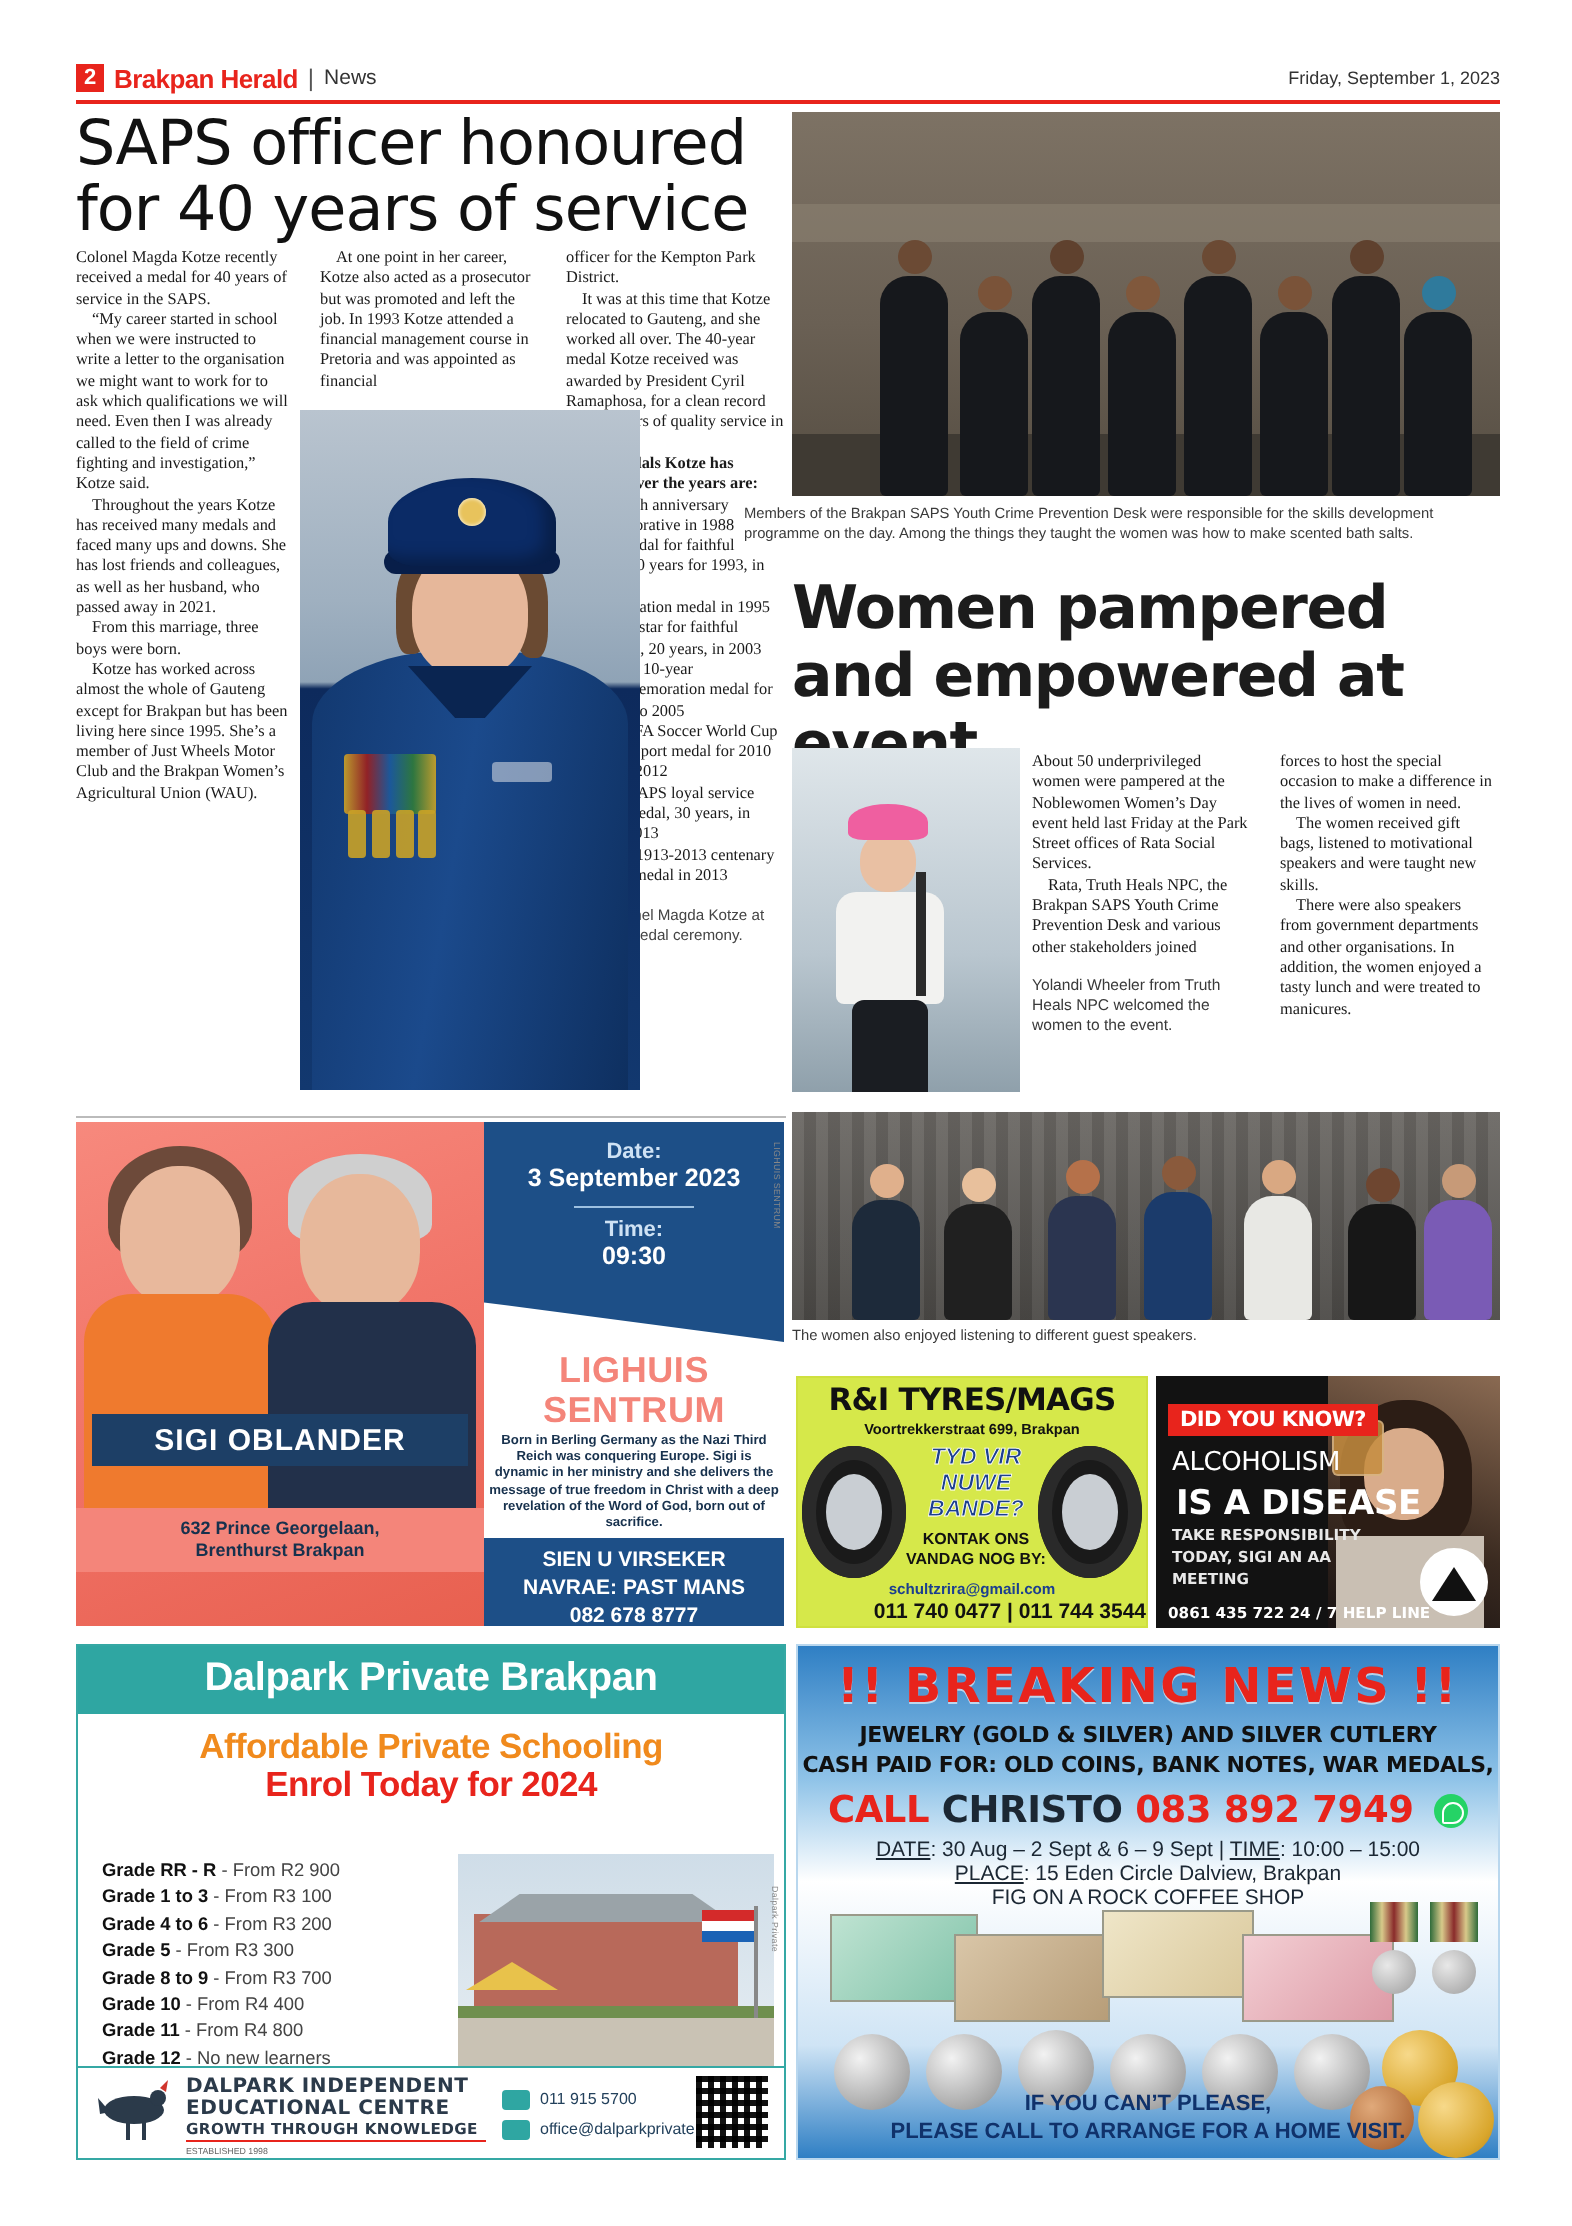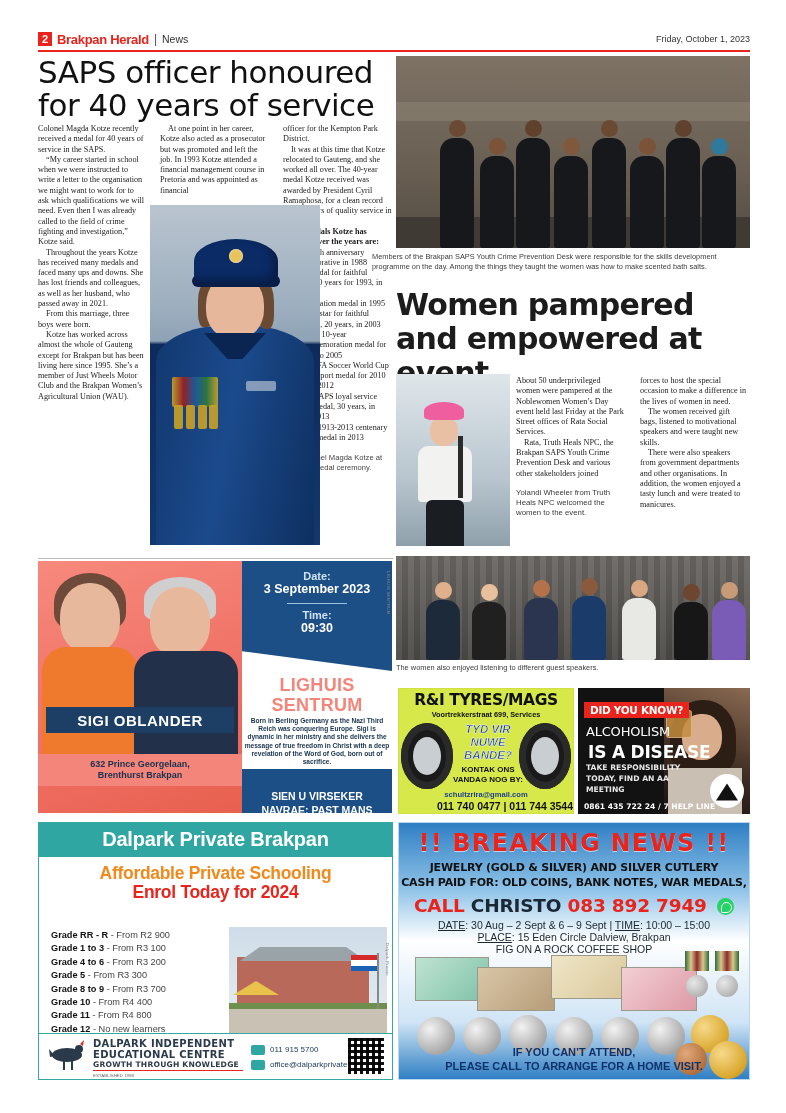--- a/index.html
+++ b/index.html
@@ -141,21 +141,21 @@
      background:#1d4f87; color:#fff; text-align:center; padding-top:9px;
      clip-path: polygon(0 0, 100% 0, 100% 100%, 0 82%); }
   .lh-datebox .lbl { font-size:11px; font-weight:bold; color:#cfe2f4; }
   .lh-datebox .val { font-size:12.5px; font-weight:bold; color:#fff; line-height:15px; }
   .lh-hr { width:60px; height:1px; background:#9dc0e0; margin:6px auto 5px; }
   .lh-brand { position:absolute; left:204px; top:116px; width:150px; text-align:center;
      color:#f4857a; font-weight:bold; font-size:18px; line-height:20px; letter-spacing:.3px; }
   .lh-desc { position:absolute; left:206px; top:158px; width:146px; text-align:center;
      color:#17314d; font-size:6.6px; line-height:8.2px; font-weight:bold; }
   .lh-foot { position:absolute; left:204px; top:210px; width:150px; height:45px; background:#1d4f87;
-     color:#fff; text-align:center; font-weight:bold; font-size:10.5px; line-height:14px; padding-top:20px; }
+     color:#fff; text-align:center; font-weight:bold; font-size:10.5px; line-height:14px; padding-top:4px; }
   .vert-credit { position:absolute; right:2px; top:12px; writing-mode:vertical-rl;
      font-size:4.4px; color:#888; letter-spacing:.2px; }
 
   
   .ad-tyres { position:absolute; left:398px; top:688px; width:176px; height:126px;
      background:#d6e84a; overflow:hidden; border:1px solid #cfe03f; }
   .ty-title { text-align:center; font-weight:bold; font-size:15.5px; color:#111;
      margin-top:2px; letter-spacing:-0.4px; font-family:"DejaVu Sans", sans-serif; }
   .ty-sub { text-align:center; font-weight:bold; font-size:7.3px; color:#111; margin-top:1px; }
   .ty-mid { position:absolute; left:0; top:32px; width:100%; height:74px; }
@@ -285,21 +285,21 @@
 </head>
 <body>
 
 <div class="page">
 
   <div class="masthead">
     <span class="pagenum">2</span>
     <span class="mast-title">Brakpan Herald</span>
     <span class="mast-sep">|</span>
     <span class="mast-section">News</span>
-    <span class="mast-date">Friday, October 1, 2023</span>
+    <span class="mast-date">Friday, September 1, 2023</span>
   </div>
   <div class="mast-rule"></div>
 
   <div class="headline-1">SAPS officer honoured for 40 years of service</div>
 
   <div class="art-cols">
     <div class="col c1">
       <p class="noind">Colonel Magda Kotze recently received a medal for 40 years of service in the SAPS.</p>
       <p>“My career started in school when we were instructed to write a letter to the organisation we might want to work for to ask which qualifications we will need. Even then I was already called to the field of crime fighting and investigation,” Kotze said.</p>
       <p>Throughout the years Kotze has received many medals and faced many ups and downs. She has lost friends and colleagues, as well as her husband, who passed away in 2021.</p>
@@ -477,21 +477,21 @@
     <div class="lh-foot">
       <div>SIEN U VIRSEKER</div>
       <div>NAVRAE: PAST MANS</div>
       <div>082 678 8777</div>
     </div>
     <div class="vert-credit">LIGHUIS SENTRUM</div>
   </div>
 
   <div class="ad-tyres">
     <div class="ty-title">R&amp;I TYRES/MAGS</div>
-    <div class="ty-sub">Voortrekkerstraat 699, Services</div>
+    <div class="ty-sub">Voortrekkerstraat 699, Brakpan</div>
     <div class="ty-mid">
       <div class="tyre l">
           <div class="rim"></div>
         </div>
       <div class="tyre r">
           <div class="rim"></div>
         </div>
       <div class="ty-slogan">TYD VIR NUWE BANDE?</div>
       <div class="ty-kontak">KONTAK ONS VANDAG NOG BY:</div>
     </div>
@@ -502,21 +502,21 @@
   <div class="ad-alc">
     <div class="alc-img">
       <div class="alc-hair"></div>
       <div class="alc-face"></div>
       <div class="alc-shirt"></div>
       <div class="alc-glass"></div>
     </div>
     <div class="alc-dyk">DID YOU KNOW?</div>
     <div class="alc-h1">ALCOHOLISM</div>
     <div class="alc-h2">IS A DISEASE</div>
-    <div class="alc-body">TAKE RESPONSIBILITY TODAY, FIND AN AA MEETING</div>
+    <div class="alc-body">TAKE RESPONSIBILITY TODAY, SIGI AN AA MEETING</div>
     <div class="alc-tel">0861 435 722 24 / 7 HELP LINE</div>
     <div class="alc-logo">
         <div class="alc-logo-tri"></div>
       </div>
   </div>
 
   <div class="ad-dalpark">
     <div class="dp-head">Dalpark Private Brakpan</div>
     <div class="dp-l1">Affordable Private Schooling</div>
     <div class="dp-l2">Enrol Today for 2024</div>
@@ -604,18 +604,18 @@
       <div class="coin s" style="left:64px;top:4px"></div>
       <div class="coin s" style="left:110px;top:2px"></div>
       <div class="coin s" style="left:156px;top:4px"></div>
       <div class="coin s" style="left:202px;top:4px"></div>
       <div class="coin s" style="left:248px;top:4px"></div>
       <div class="coin g" style="left:292px;top:2px"></div>
       <div class="coin g" style="left:310px;top:28px"></div>
       <div class="coin c" style="left:276px;top:30px"></div>
     </div>
     <div class="bk-foot">
-      <div>IF YOU CAN’T ATTEND,</div>
+      <div>IF YOU CAN’T PLEASE,</div>
       <div>PLEASE CALL TO ARRANGE FOR A HOME VISIT.</div>
     </div>
   </div>
 
 </div>
 
 </body></html>

